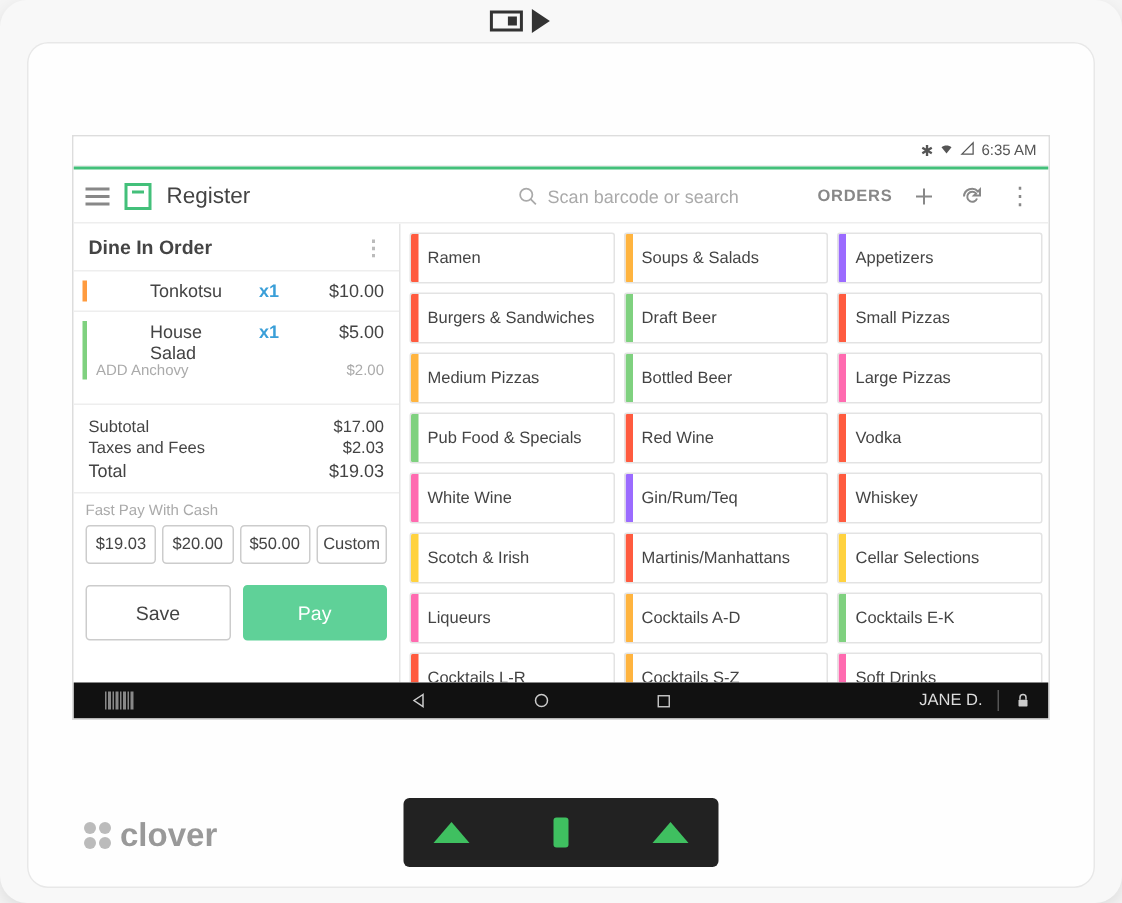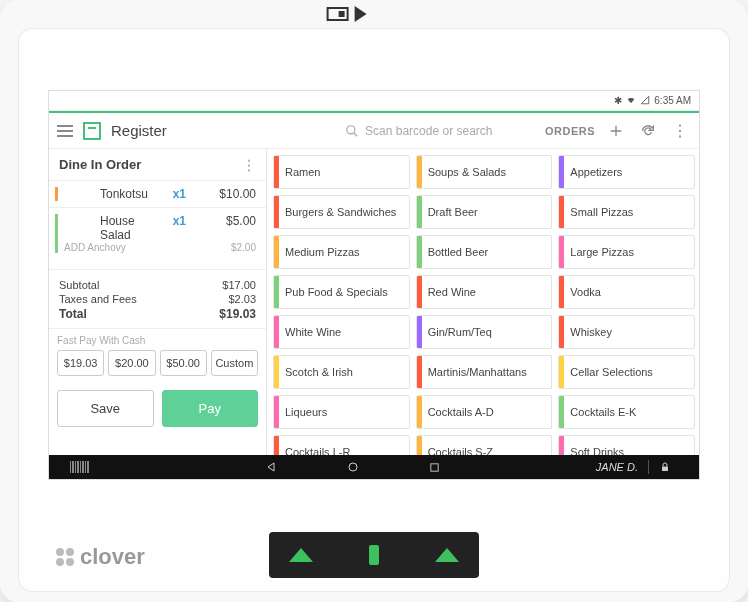--- a/index.html
+++ b/index.html
@@ -62,39 +62,39 @@
   .line-item .bar{width:3px; background:#ff9b3f; margin-right:6px; align-self:stretch;}
   .line-item.green .bar{background:#7fd17f;}
   .li-body{flex:1;}
   .li-row{display:flex; align-items:baseline;}
   .li-name{flex:1;margin-left:36px;}
   .li-qty{color:#3a9fd8;margin:0 20px;font-weight:bold;}
   .li-price{width:50px;text-align:right;}
   .li-mod{color:#aaa;font-size:10px; display:flex; justify-content:space-between;}
   .totals{border-top:1px solid #eee;padding:8px 10px 6px;margin-top:10px;}
   .tot-row{display:flex;justify-content:space-between;font-size:11px;padding:1px 0;}
-  .tot-row.bold{font-weight:700;font-size:12px;}
+  .tot-row.bold{font-weight:400;font-size:12px;}
   .fastpay{border-top:1px solid #eee;padding:6px 8px;}
   .fastpay-label{color:#aaa;font-size:10px;margin-bottom:4px;}
   .fastpay-row{display:flex;gap:4px;}
   .fp-btn{flex:1;border:1px solid #ccc;border-radius:3px;padding:6px 0;text-align:center;font-size:11px;background:#fff;}
   .action-row{display:flex;gap:8px;padding:8px;}
   .act-btn{flex:1;border:1px solid #ccc;border-radius:3px;padding:10px 16px;text-align:center;font-size:13px;background:#fff;}
   .act-btn.pay{background:#5fd198;border-color:#5fd198;color:#fff;font-weight:500;}
 
   .catalog{flex:1;overflow:hidden;padding:6px 4px 0 6px;}
   .cat-grid{display:grid;grid-template-columns:repeat(3,1fr);gap:6px;}
   .cat-tile{height:34px;border:1px solid #e3e3e3;border-radius:2px;display:flex;align-items:center;font-size:11px;color:#444;overflow:hidden;background:#fff;}
   .cat-tile .cbar{width:5px;height:100%;}
   .cat-tile .clabel{padding-left:6px;white-space:nowrap;overflow:hidden;text-overflow:ellipsis;}
 
   .navbar{height:24px;background:#111;color:#ddd;display:flex;align-items:center;font-size:11px;}
   .nav-left{width:60px;display:flex;justify-content:center;}
   .nav-center{flex:1;display:flex;justify-content:center;gap:70px;align-items:center;}
-  .nav-right{display:flex;align-items:center;gap:10px;padding-right:28px;font-style:italic;}
+  .nav-right{display:flex;align-items:center;gap:10px;padding-right:11px;}
   .nav-sep{width:1px;height:14px;background:#555;}
   .barcode{display:flex;gap:1px;}
   .barcode span{width:1px;height:12px;background:#888;}
   .barcode span:nth-child(2n){width:2px;}
 </style>
 </head>
 <body>
 
 <div class="device">
   <div class="device-top-notch">

